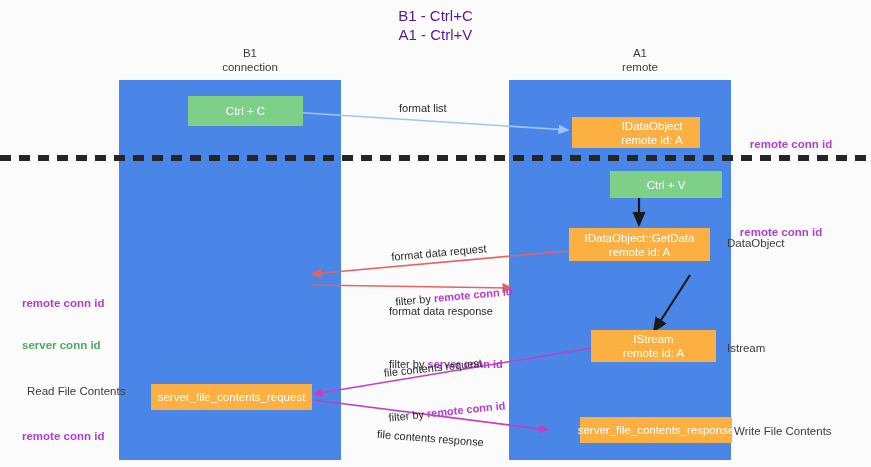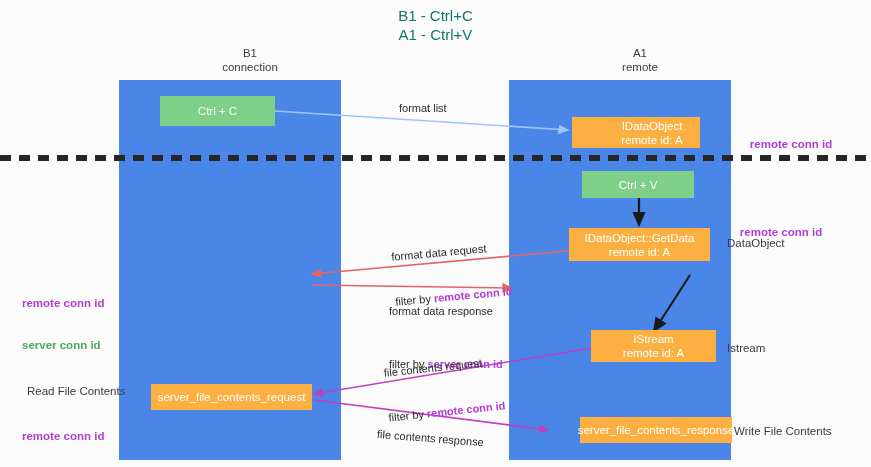--- a/index.html
+++ b/index.html
@@ -15,21 +15,21 @@
     font-family: "Liberation Sans", sans-serif;
     overflow: hidden;
   }
   .abs { position: absolute; }
 
   
   #title {
     left: 0; top: 6px; width: 871px;
     text-align: center;
     font-size: 15px;
-    color: #0f766e;
+    color: #4c1d95;
     line-height: 19px;
     white-space: pre;
   }
 
   
   .col-head {
     text-align: center;
     font-size: 11.5px;
     color: #3c3c3c;
     line-height: 14px;
@@ -60,21 +60,21 @@
     display: flex;
     flex-direction: column;
     align-items: center;
     justify-content: center;
     text-align: center;
     color: #ffffff;
     font-size: 11.5px;
     line-height: 14px;
     white-space: pre;
   }
-  .node.green { background: #7ed089; }
+  .node.green { background: #7ed089; margin-left: 28px; }
   .node.orange { background: #fbb041; }
 
   
   .annot {
     font-size: 11.5px;
     line-height: 14px;
     white-space: pre;
     color: #3c3c3c;
   }
   .annot .m { color: #b03fd0; font-weight: bold; }

